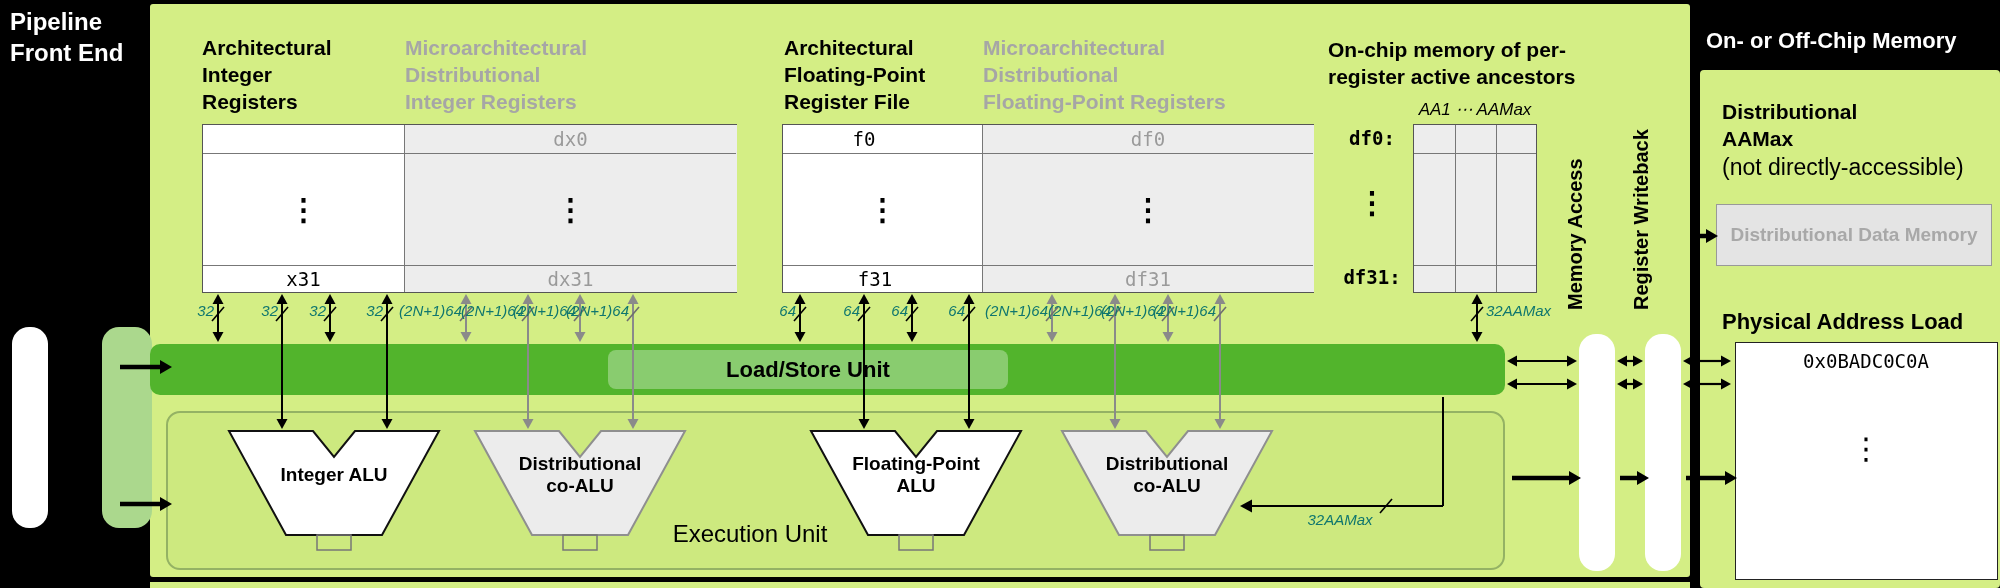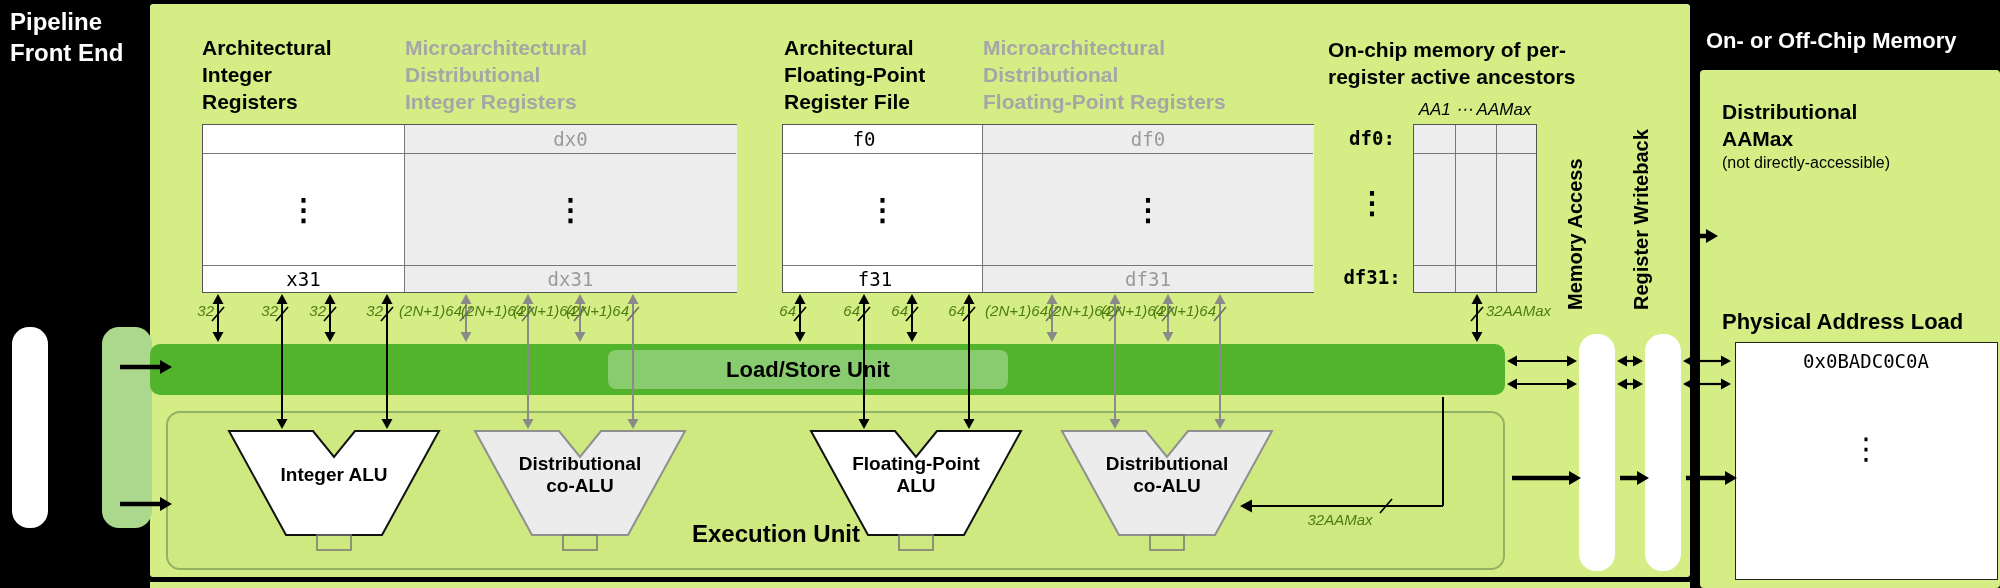--- a/index.html
+++ b/index.html
@@ -23,35 +23,35 @@
   .dots{position:absolute;text-align:center;font:bold 30px "DejaVu Sans Mono",monospace;line-height:38px}
   .aarow{position:absolute;left:1336px;width:72px;text-align:center;font:bold 19px "DejaVu Sans Mono",monospace}
   .h{position:absolute;font-weight:bold;font-size:21px;line-height:27px}
   .hgray{color:var(--muted_gray,#a6a6a6)}
   .aacols{position:absolute;left:1398px;top:99px;width:154px;text-align:center;font:italic 17px "Liberation Sans",sans-serif}
   #lsu{position:absolute;left:150px;top:344px;width:1355px;height:51px;background:var(--lsu_green,#52b42c);border-radius:10px}
   #lsu-hl{position:absolute;left:608px;top:350px;width:400px;height:39px;background:rgba(255,255,255,.32);border-radius:8px}
   #lsu-label{position:absolute;left:608px;top:350px;width:400px;text-align:center;font-weight:bold;font-size:22px;line-height:39px}
   #exec{position:absolute;left:166px;top:411px;width:1339px;height:159px;background:var(--exec_green,#cde97f);
     border:2px solid #94b264;border-radius:14px}
-  #exec-label{position:absolute;left:640px;top:520px;width:220px;text-align:right;font-weight:bold;font-size:24px}
+  #exec-label{position:absolute;left:640px;top:520px;width:220px;text-align:center;font-weight:normal;font-size:24px}
   .alulbl{position:absolute;width:200px;top:452px;height:46px;display:flex;flex-direction:column;justify-content:center;
     text-align:center;font-weight:bold;font-size:19px;line-height:22px}
   .stagebar{position:absolute;top:334px;width:36px;height:237px;background:#fff;border-radius:17px}
   .vlabel{position:absolute;font-weight:bold;font-size:20px;white-space:nowrap;height:22px;line-height:22px;
     transform:rotate(-90deg);transform-origin:left bottom}
   #rpanel{position:absolute;left:1700px;top:70px;width:300px;height:518px;background:var(--panel_green,#d4ee85);border-radius:4px}
   #rtitle{position:absolute;left:1706px;top:28px;color:#fff;font-weight:bold;font-size:22px}
   .rh{position:absolute;left:1722px;font-weight:bold;font-size:21px;line-height:27px}
-  .rnote{position:absolute;left:1722px;font-size:16px}
+  .rnote{position:absolute;left:1722px;font-size:23px}
   #distbox{position:absolute;left:1716px;top:204px;width:276px;height:62px;background:#e4e4e4;border:1px solid #999;
     text-align:center;font-weight:bold;font-size:19px;line-height:59px;color:#a8a8a8}
   #pasbox{position:absolute;left:1735px;top:342px;width:263px;height:238px;background:#fff;border:1.5px solid #222}
   .pastxt{position:absolute;left:0;width:260px;text-align:center;font:19px "DejaVu Sans Mono",monospace}
-  .buslbl{position:absolute;width:74px;font:italic 15px "Liberation Sans",sans-serif;color:#4d7c0f;white-space:nowrap}
+  .buslbl{position:absolute;width:74px;font:italic 15px "Liberation Sans",sans-serif;color:#0f766e;white-space:nowrap}
   #labels-layer span{pointer-events:none}
   svg{pointer-events:none}
 </style>
 </head>
 <body>
 
 <div id="stage">
 
   <div id="panel"></div>
   <div id="bottomstrip"></div>
@@ -90,20 +90,21 @@
   </div>
 
   <div id="lsu"></div>
   <div id="lsu-hl"></div>
   <div id="exec"></div>
 
   <div class="stagebar" style="left:1579px"></div>
   <div class="stagebar" style="left:1645px"></div>
 
   <div id="rpanel"></div>
+  <div id="distbox">Distributional Data Memory</div>
   <div id="pasbox">
     <span class="pastxt" style="top:7px">0x0BADC0C0A</span>
     <span class="dots pastxt" style="top:88px;font-size:30px">⋮</span>
   </div>
 
   <svg id="wires" width="2000" height="588" style="position:absolute;left:0;top:0">
       <polygon points="229,431 313,431 334,457 355,431 439,431 382,535 286,535" fill="#ffffff" stroke="#111111" stroke-width="2"></polygon>
       <rect x="317" y="535" width="34" height="15" fill="none" stroke="#777" stroke-width="1.5"></rect>
       <polygon points="475,431 559,431 580,457 601,431 685,431 628,535 532,535" fill="#ececec" stroke="#8f8f8f" stroke-width="2"></polygon>
       <rect x="563" y="535" width="34" height="15" fill="none" stroke="#777" stroke-width="1.5"></rect>

